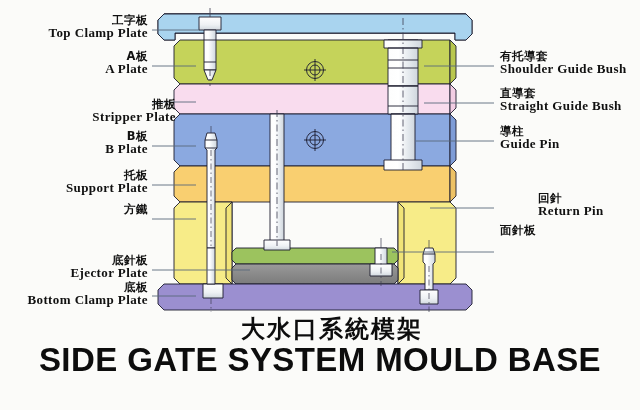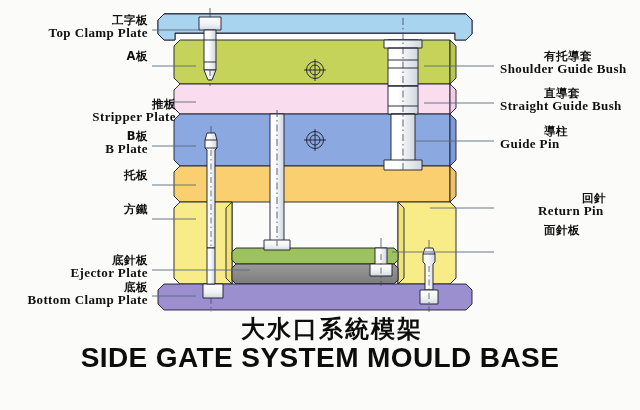--- a/index.html
+++ b/index.html
@@ -9,33 +9,33 @@
     font-family:"Liberation Serif","DejaVu Serif",serif;
     overflow:hidden;position:relative;
   }
   #stage{position:absolute;inset:0;width:640px;height:410px;}
   #stage svg{position:absolute;left:0;top:0;}
 
   
   .lbl{position:absolute;color:#111;font-weight:bold;line-height:1.08;
        white-space:nowrap;}
   .lbl .cn{font-family:"DejaVu Sans","Liberation Sans",sans-serif;
-           font-size:11.5px;letter-spacing:.5px;display:block;padding-left:44px;}
+           font-size:11.5px;letter-spacing:.5px;display:block;}
   .lbl .en{font-family:"Liberation Serif","DejaVu Serif",serif;
            font-size:13px;letter-spacing:.4px;display:block;}
   .lbl.right{text-align:left;}
   .lbl.left{text-align:right;}
 
   
   #title{position:absolute;left:0;right:0;text-align:center;}
   #title .t-cn{font-family:"DejaVu Sans","Liberation Sans",sans-serif;
     font-size:24px;font-weight:bold;letter-spacing:2px;color:#0d0d0d;
     display:block;line-height:1.1;padding-left:24px;}
   #title .t-en{font-family:"Liberation Sans","DejaVu Sans",sans-serif;
-    font-size:28px;font-weight:bold;letter-spacing:.4px;color:#0d0d0d;
+    font-size:33px;font-weight:bold;letter-spacing:.4px;color:#0d0d0d;
     display:block;line-height:1.12;}
 </style>
 </head>
 <body>
 
 <div id="stage">
 
   <svg width="640" height="410" viewBox="0 0 640 410">
 
     <defs>
@@ -208,34 +208,36 @@
     </g>
   </svg>
 
   <div class="lbl left" style="left:0;width:148px;top:14px;">
     <span class="cn">工字板</span>
     <span class="en">Top Clamp Plate</span>
   </div>
 
   <div class="lbl left" style="left:0;width:148px;top:50px;">
     <span class="cn">A板</span>
+    <span class="en">A Plate</span>
   </div>
 
   <div class="lbl left" style="left:0;width:148px;top:98px;margin-left:28px;">
     <span class="cn">推板</span>
     <span class="en">Stripper Plate</span>
   </div>
 
   <div class="lbl left" style="left:0;width:148px;top:130px;">
     <span class="cn">B板</span>
     <span class="en">B Plate</span>
   </div>
 
   <div class="lbl left" style="left:0;width:148px;top:169px;">
     <span class="cn">托板</span>
+    <span class="en">Support Plate</span>
   </div>
 
   <div class="lbl left" style="left:0;width:148px;top:203px;">
     <span class="cn">方鐵</span>
   </div>
 
   <div class="lbl left" style="left:0;width:148px;top:254px;">
     <span class="cn">底針板</span>
     <span class="en">Ejector Plate</span>
   </div>

